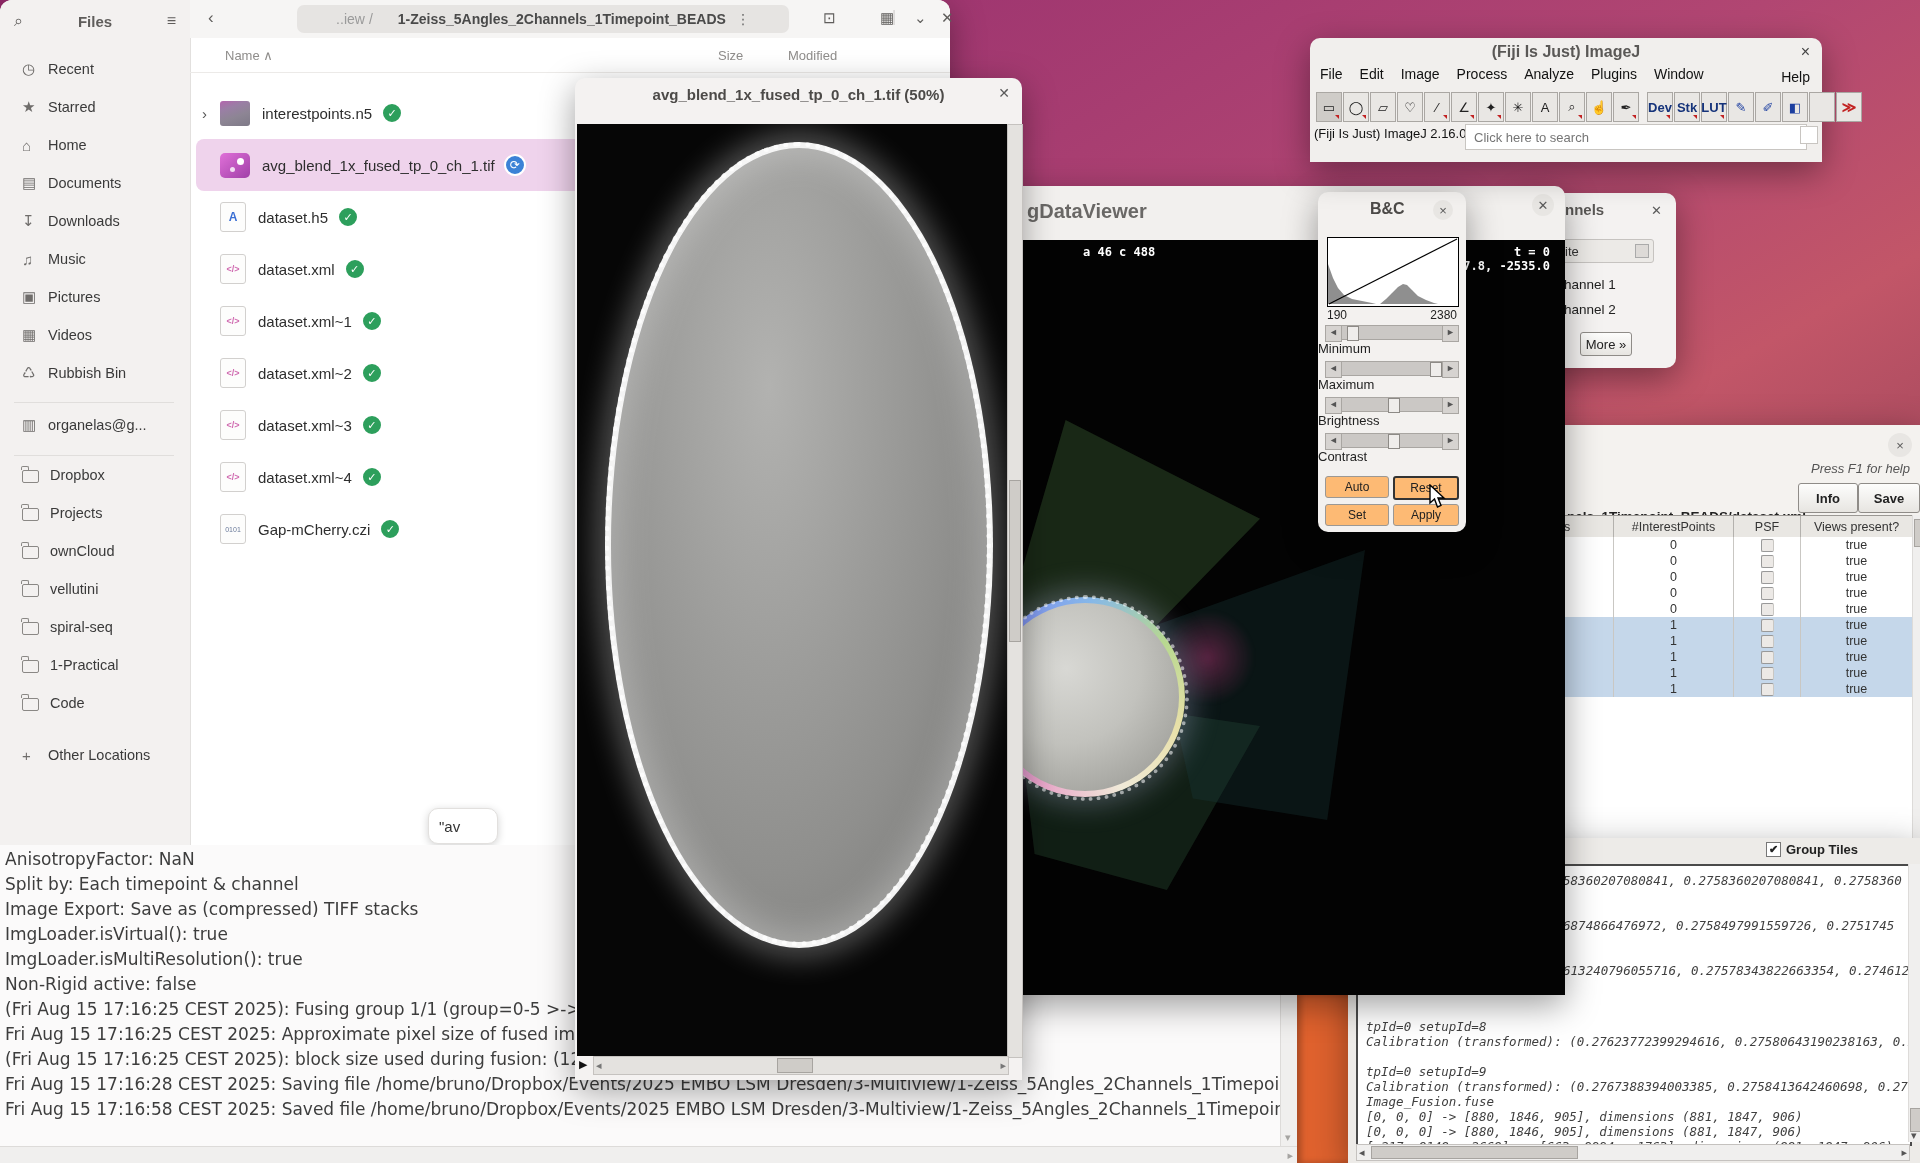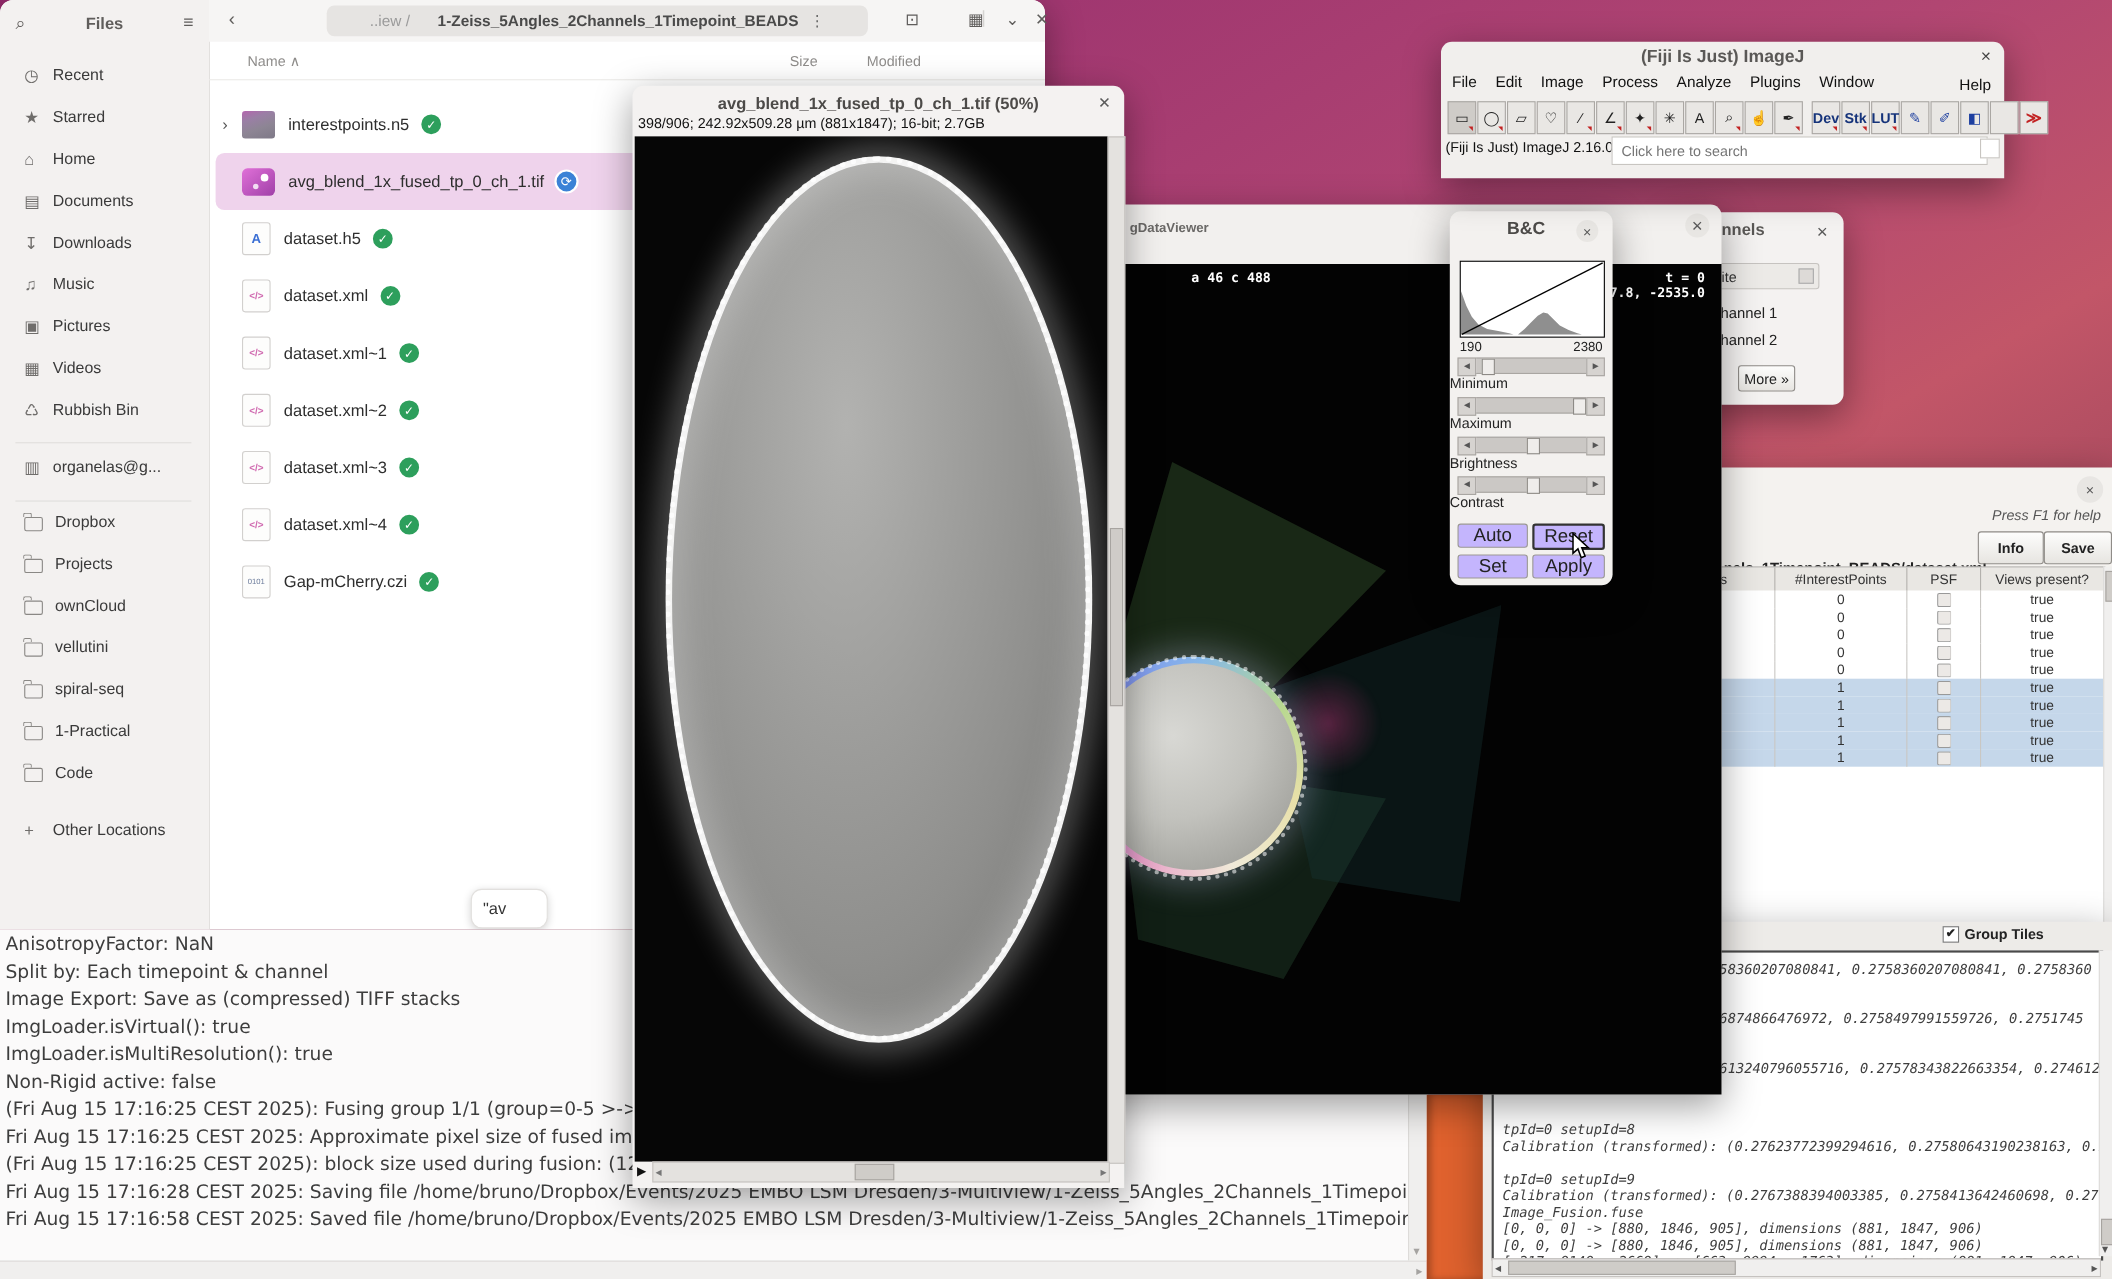--- a/index.html
+++ b/index.html
@@ -94,21 +94,21 @@
   .ijtrack{position:absolute;background:#e4e2df;border:1px solid #c5c2bf}
   .ijthumb{position:absolute;background:#cfccc8;border:1px solid #a7a4a0}
   
   #bc{left:1318px;top:192px;width:148px;height:340px;background:#f3f1ef;border-radius:10px;z-index:26}
   #bc .lbl{position:absolute;width:148px;text-align:left;font-size:13px;color:#222}
   .bcslider{position:absolute;left:7px;width:134px;height:15px;display:flex}
   .bcslider .ar{width:15px;height:15px;background:#d6d3d0;border:1px solid #a9a6a2;color:#555;font-size:9px;line-height:13px;text-align:center}
   .bcslider .trk{flex:1;background:#cbc8c5;border-top:1px solid #a9a6a2;border-bottom:1px solid #a9a6a2;position:relative}
   .bcslider .thumb{position:absolute;top:0;width:10px;height:13px;background:#efedeb;border:1px solid #8d8a86}
   .s-min .thumb{left:5%}.s-max .thumb{left:88%}.s-bri .thumb{left:46%}.s-con .thumb{left:46%}
-  .bcbtn{height:20px;background:#c4b5fd;border:1px solid #9b9894;border-radius:3px;font-size:17px;color:#222;display:flex;align-items:center;justify-content:center}
+  .bcbtn{height:20px;background:#fdba74;border:1px solid #9b9894;border-radius:3px;font-size:12px;color:#222;display:flex;align-items:center;justify-content:center}
   .bcbtn.focused{border:2px solid #333}
   
   #fiji{left:1310px;top:38px;width:512px;height:124px;background:#f1efed;border-radius:10px 10px 0 0;z-index:26}
   #fiji .menus{position:absolute;left:10px;top:28px;width:492px;height:26px;display:flex;font-size:14px;color:#111}
   #fiji .menus span{margin-right:17px}
   #fiji .tools{position:absolute;left:6px;top:54px;display:flex}
   .tbtn{width:24px;height:28px;background:#e9e7e4;border:1px solid #aaa7a3;margin-right:1px;display:flex;align-items:center;justify-content:center;font-size:13px;color:#222;position:relative}
   .tbtn.tsel{background:#cfccc8}
   .tbtn.ttxt{font-size:13px;color:#15337a;font-weight:bold}
   .tbtn.tred{color:#c22222;font-weight:bold;font-size:14px}
@@ -473,21 +473,21 @@
   </div>
   <div class="abs" style="left:44px;top:84px">
 
   <div style="height:25px;font-size:13.5px;color:#222">hannel 1</div>
       <div style="height:25px;font-size:13.5px;color:#222">hannel 2</div>
     </div>
   <div class="abs jbtn" style="left:60px;top:139px;width:50px;height:22px;font-weight:normal">More »</div>
 </div>
 
 <div id="bdv" class="win">
-  <span class="abs" style="left:67px;top:14px;font-size:12px;font-weight:bold;color:#6a6866">gDataViewer</span>
+  <span class="abs" style="left:67px;top:14px;font-size:20px;font-weight:bold;color:#6a6866">gDataViewer</span>
   <div class="gclose abs" style="left:572px;top:8px;width:22px;height:22px">✕</div>
   <div class="blk">
 
     <div class="shard" style="left:30px;top:180px;width:270px;height:260px;background:rgba(48,78,42,.5);clip-path:polygon(0 100%,28% 0,100% 38%,42% 100%)"></div>
     <div class="shard" style="left:55px;top:450px;width:245px;height:200px;background:rgba(38,72,48,.42);clip-path:polygon(0 0,100% 18%,62% 100%,8% 82%)"></div>
     <div class="shard" style="left:195px;top:310px;width:210px;height:270px;background:rgba(24,58,58,.33);clip-path:polygon(0 28%,100% 0,82% 100%,18% 92%)"></div>
     <div class="shard" style="left:200px;top:370px;width:95px;height:95px;background:radial-gradient(circle,rgba(180,50,115,.45),rgba(180,50,115,0) 70%);filter:blur(2px)"></div>
 
     <div class="abs" style="left:25px;top:357px;width:200px;height:200px;border-radius:50%;
          background:conic-gradient(from 210deg,#e8a0c8,#c489e8,#7f8ff0,#86b8e8,#b8d890,#e8e0a8,#f0ead8,#e8a0c8);
@@ -498,21 +498,20 @@
 
     <span class="bdvtxt" style="left:123px;top:5px">a 46 c 488</span>
     <span class="bdvtxt" style="right:15px;top:5px">t = 0</span>
     <span class="bdvtxt" style="right:15px;top:19px">8977.8, -2535.0</span>
   </div>
 </div>
 
 <div id="tifwin" class="win">
   <span class="wtitle" style="top:8px;font-weight:bold;color:#4c4a48">avg_blend_1x_fused_tp_0_ch_1.tif (50%)</span>
   <span class="abs" style="right:12px;top:7px;color:#5a5a5a;font-size:14px">✕</span>
-  <div class="abs" style="left:2px;top:26px;width:443px;height:20px;font-size:13px;color:#111;padding-left:3px;border-bottom:1px solid #dcdad7">398/906; 242.92x509.28 µm (881x1847); 16-bit; 2.7GB</div>
   <div class="content">
     <div class="spec"></div>
     <div class="specbeads"></div>
   </div>
 
   <div class="ijtrack" style="left:432px;top:46px;width:14px;height:932px">
     <div class="ijthumb" style="left:1px;top:355px;width:10px;height:160px"></div>
   </div>
 
   <span class="abs" style="left:4px;top:980px;font-size:11px;color:#111">▶</span>

